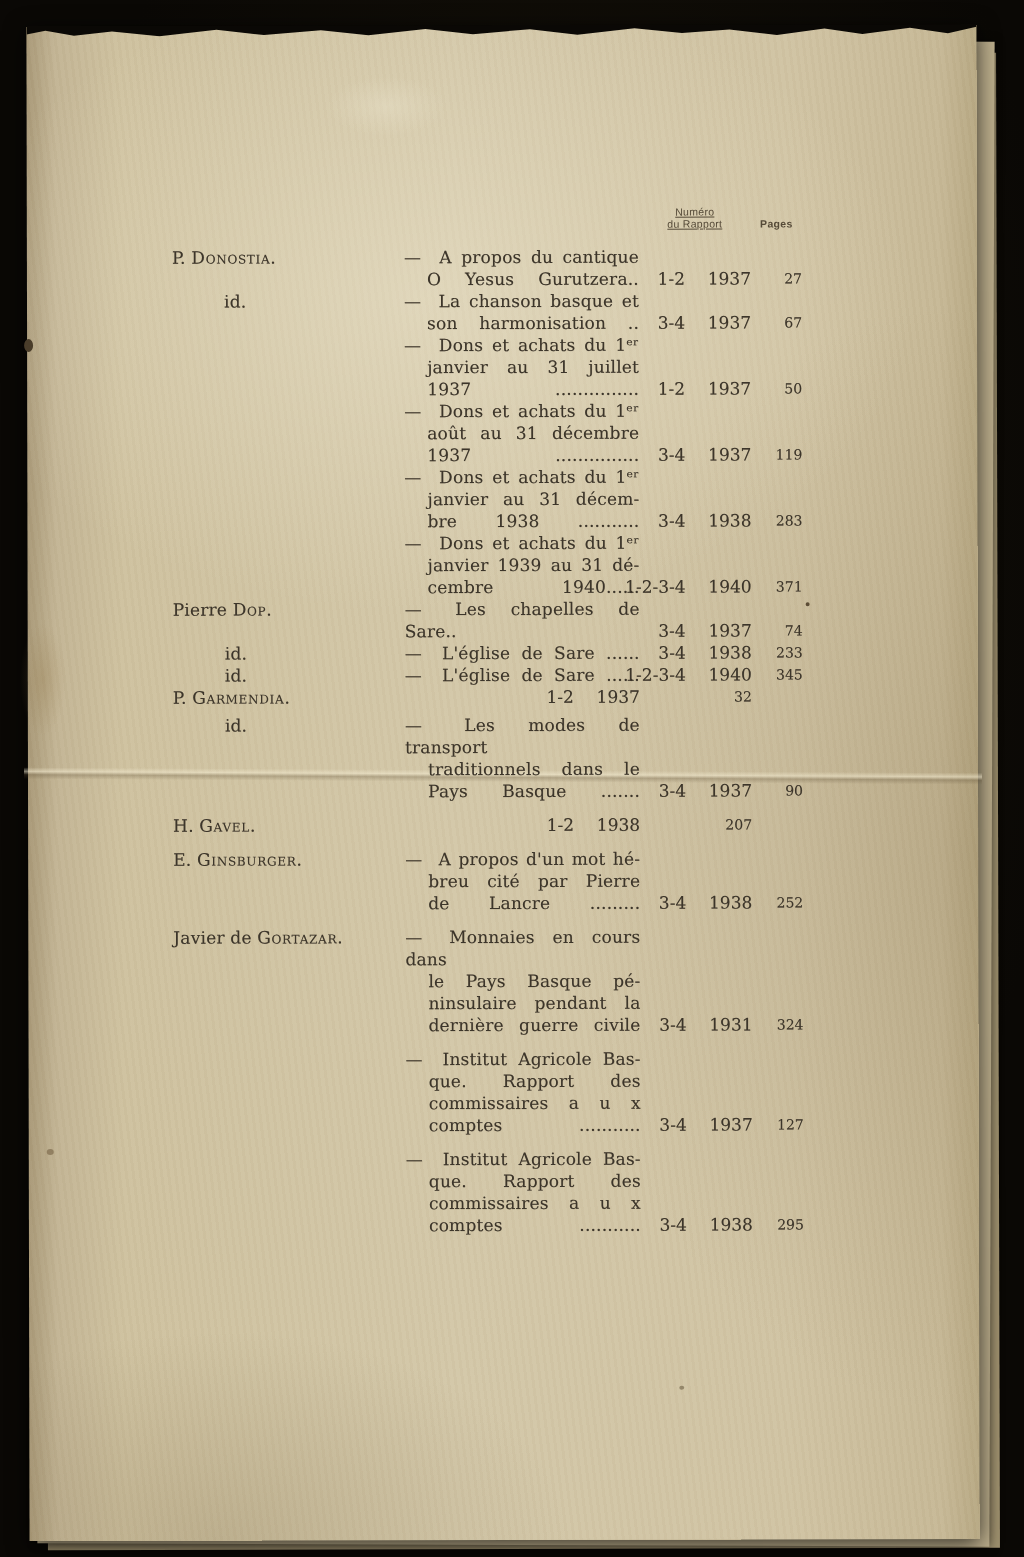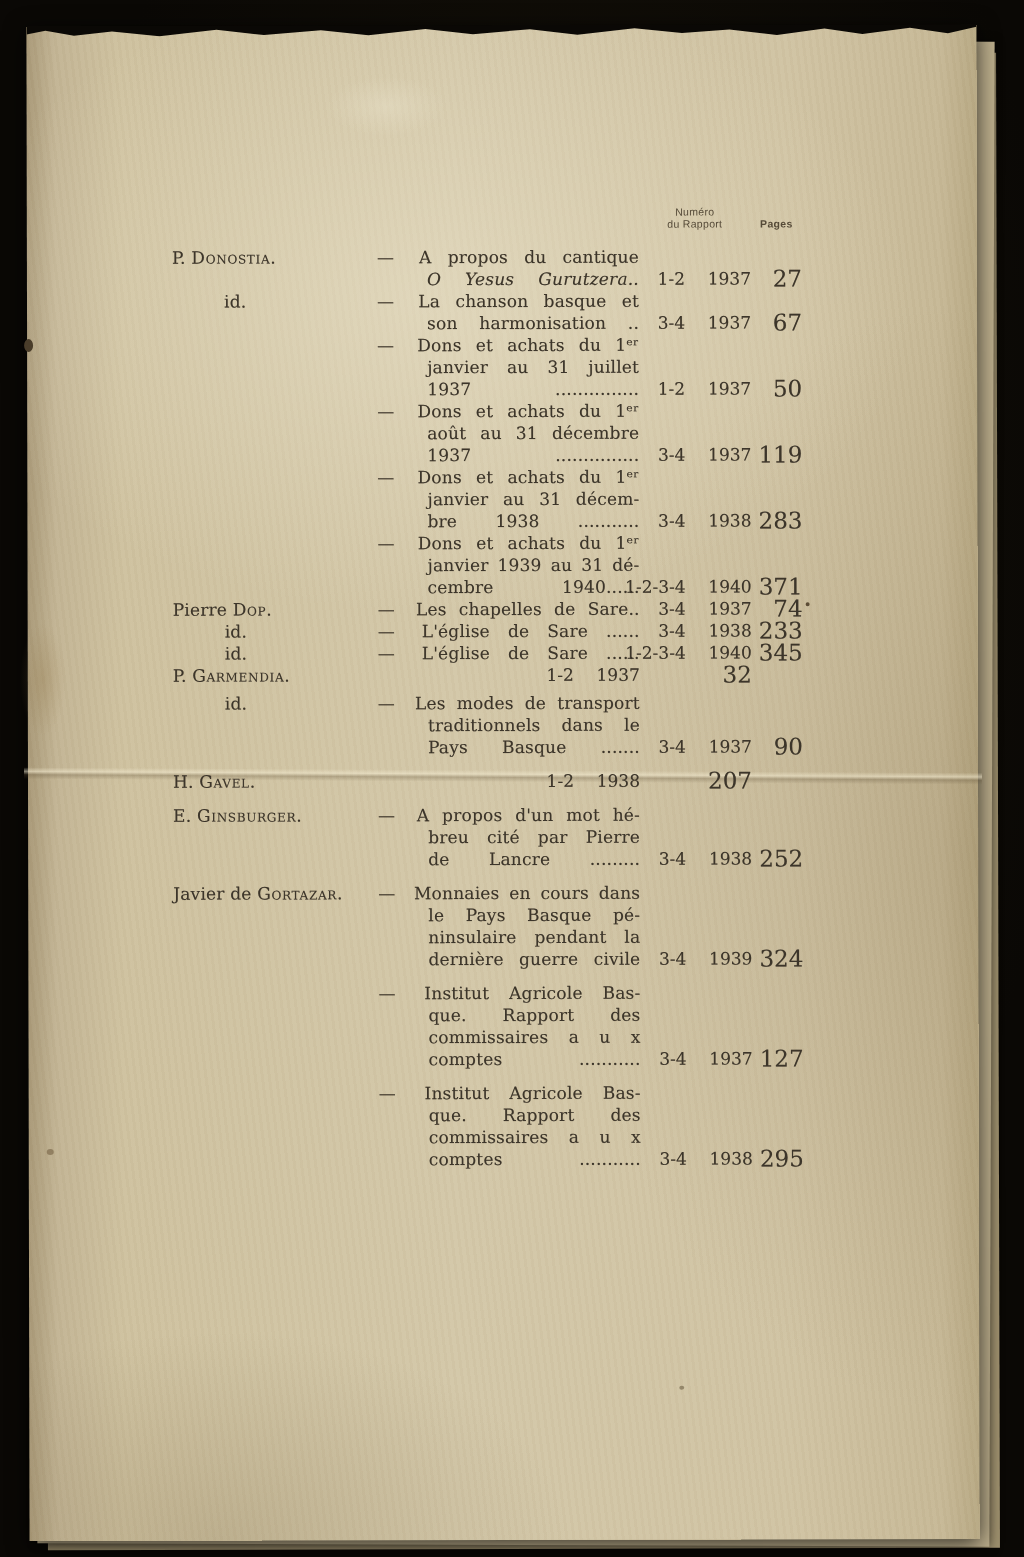--- a/index.html
+++ b/index.html
@@ -38,36 +38,36 @@
   .s1{left:-3px;top:312px;width:9px;height:13px;background:#4a3d2a;}
   .s2{left:778px;top:577px;width:4px;height:4px;background:#5c4c35;}
   .s3{left:18px;top:1122px;width:7px;height:6px;background:rgba(110,90,60,0.55);}
   .s4{left:650px;top:1360px;width:5px;height:4px;background:rgba(90,75,50,0.5);}
   .stain1{left:-8px;top:595px;width:46px;height:115px;background:radial-gradient(ellipse at center, rgba(150,125,80,0.30), rgba(150,125,80,0) 70%);}
   .stain2{left:300px;top:50px;width:120px;height:60px;background:radial-gradient(ellipse at center, rgba(235,228,205,0.4), rgba(235,228,205,0) 70%);}
 
   .content{position:absolute;left:145px;top:180px;width:640px;color:#3c352a;text-shadow:0.2px 0.2px 0.6px rgba(60,50,38,0.35);}
   .hdr-row,.entry{display:grid;grid-template-columns:205px 262px 112px 51px;}
   .hdr-row{align-items:end;margin-bottom:16px;color:#554a38;font-family:"Liberation Sans","DejaVu Sans",sans-serif;font-size:10.5px;line-height:12px;letter-spacing:0.3px;text-shadow:none;}
-  .hdr-numero{text-align:center;}
+  .hdr-numero{text-align:center;text-decoration:underline;}
   .hdr-pages{text-align:center;padding-bottom:0;font-weight:bold;}
   .entry.gap{margin-top:12px;}
   .entry.gap-sm{margin-top:6px;}
   .author{align-self:start;font-size:17px;line-height:22px;letter-spacing:0.2px;white-space:nowrap;}
   .author .author-name{font-variant:small-caps;letter-spacing:0.7px;margin-top:32px;}
   .author .author-id{padding-left:52px;margin-top:42px;}
   .title{font-size:17px;line-height:22px;}
   .line{text-align:justify;text-align-last:justify;padding-left:50px;letter-spacing:0.2px;}
-  .line.first{padding-left:0;}
+  .line.first{padding-left:0;margin-left:27px;}
   .line .dash{display:inline-block;width:26px;}
-  .line.italic{font-style:italic;}
+  .line.italic{}
   .ref{align-self:end;display:flex;justify-content:flex-end;font-size:17px;line-height:22px;align-items:center;}
   .numero{text-align:right;padding-right:14px;white-space:nowrap;}
   .year{width:52px;text-align:right;flex:none;}
-  .pagenum{align-self:end;text-align:right;font-size:23px;line-height:22px;}
+  .pagenum{align-self:end;text-align:right;font-size:14px;line-height:22px;}
 </style>
 </head>
 <body>
 
 <div class="scene">
   <div class="sheet sheet-3"></div>
   <div class="sheet sheet-2"></div>
   <div class="page">
     <div class="torn-top"></div>
     <div class="crease"></div>
@@ -243,21 +243,21 @@
           <div class="entry gap">
             <div class="author"><span class="author-pre">Javier de </span><span class="author-name">Gortazar.</span></div>
             <div class="title">
               <div class="line first"><span class="dash">—</span> Monnaies en cours dans</div>
               <div class="line">le Pays Basque pé-</div>
               <div class="line">ninsulaire pendant la</div>
               <div class="line">dernière guerre civile</div>
             </div>
             <div class="ref">
               <span class="numero">3-4</span>
-              <span class="year">1939</span>
+              <span class="year">1931</span>
             </div>
             <div class="pagenum">324</div>
           </div>
           <div class="entry gap">
             <div class="author"></div>
             <div class="title">
               <div class="line first"><span class="dash">—</span> Institut Agricole Bas-</div>
               <div class="line">que. Rapport des</div>
               <div class="line">commissaires a u x</div>
               <div class="line">comptes ...........</div>

